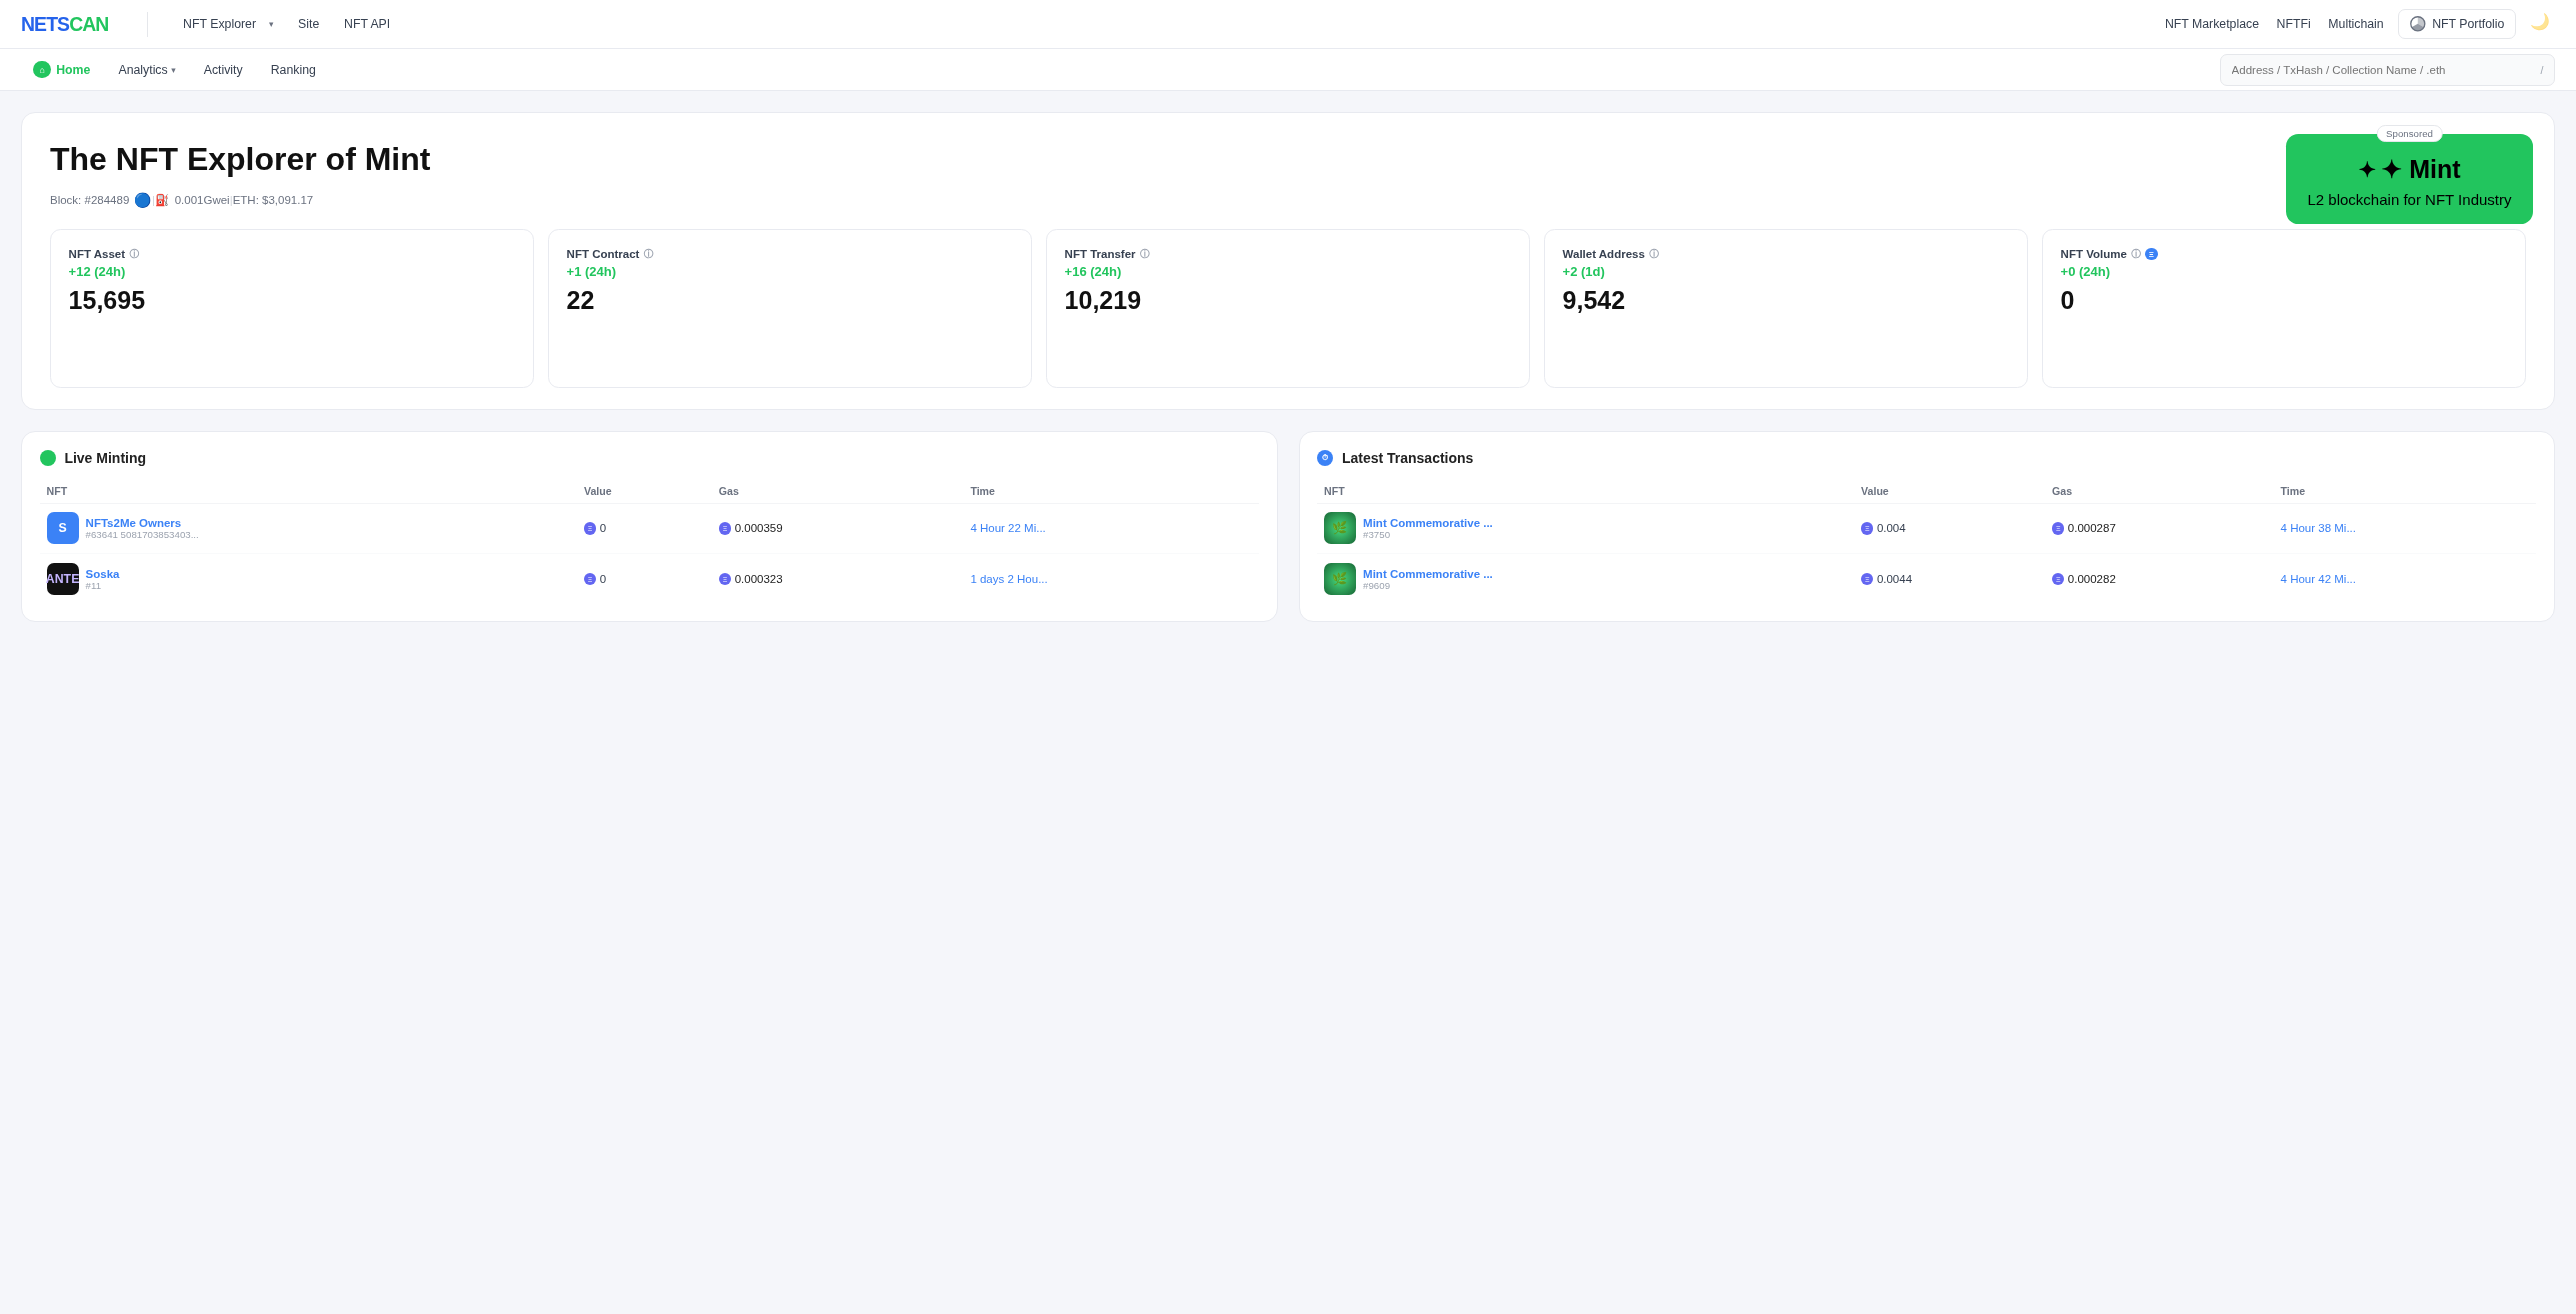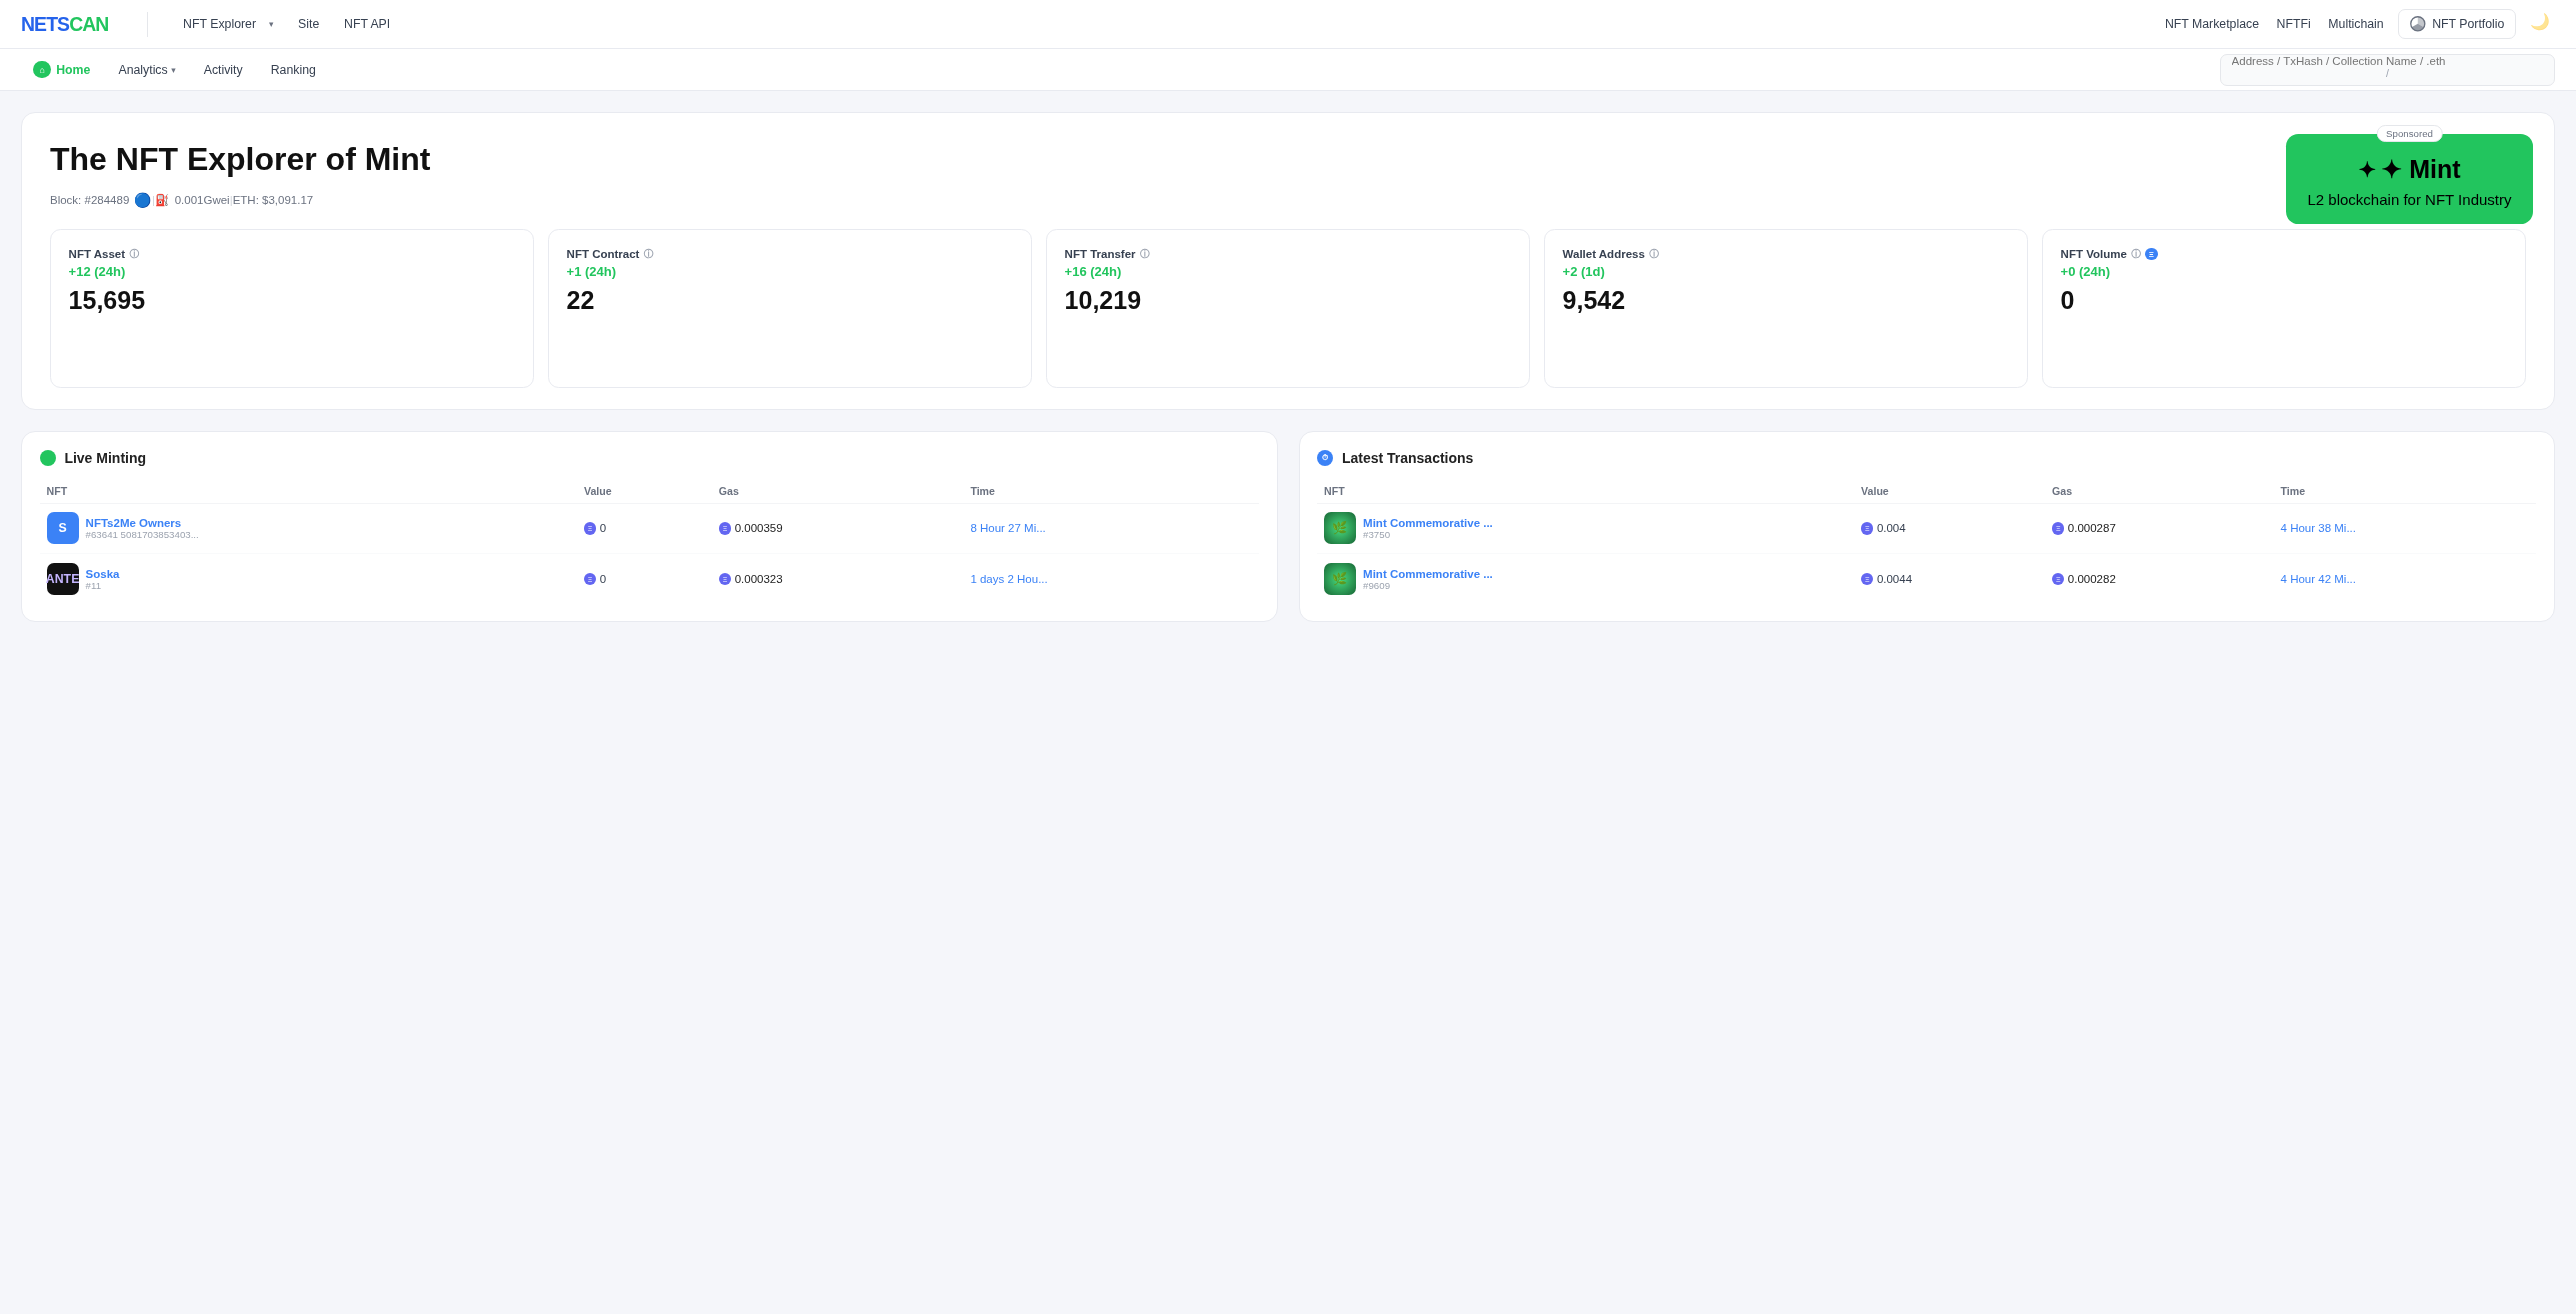--- a/index.html
+++ b/index.html
@@ -67,21 +67,20 @@
     .sub-nav-item .home-icon { width: 17.6px; height: 17.6px; background: #22c55e; border-radius: 50%; display: flex; align-items: center; justify-content: center; color: #fff; font-size: 8.8px; margin-right: 1.8px; }
     .search-bar {
       margin-left: auto;
       display: flex; align-items: center;
       border: 0.9px solid #e5e7eb;
       border-radius: 7px;
       padding: 0 10.6px;
       height: 32px;
       width: 335px;
       background: #f9fafb;
-      flex-direction: column;
     }
     .search-bar input {
       border: none; outline: none; background: transparent;
       font-size: 11.5px; color: #6b7280; width: 100%;
     }
     .search-slash { color: #9ca3af; font-size: 10.6px; }
 
     
     .main { padding: 21px; }
 
@@ -398,21 +397,21 @@
         <div class="eth-icon">Ξ</div>
         <span>0</span>
       </div>
     </td>
     <td>
       <div class="gas-cell">
         <div class="eth-icon">Ξ</div>
         <span>0.000359</span>
       </div>
     </td>
-    <td class="time-cell">8 Hour 27 Mi...</td>
+    <td class="time-cell">4 Hour 22 Mi...</td>
   </tr>
             <tr>
     <td>
       <div class="nft-cell">
         <div class="nft-avatar" style="background:#111;color:#c4b5fd;">ANTE</div>
         <div class="nft-info">
           <div class="name">Soska</div>
           <div class="id">#11</div>
         </div>
       </div>

